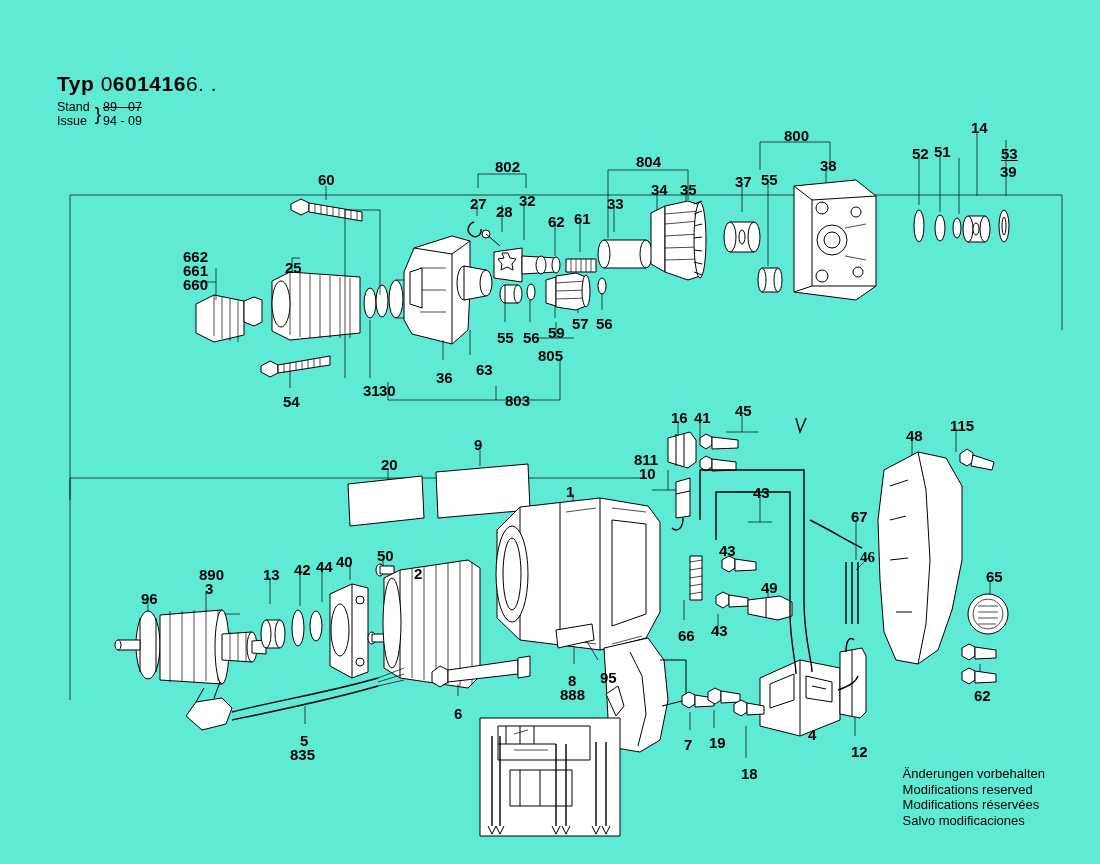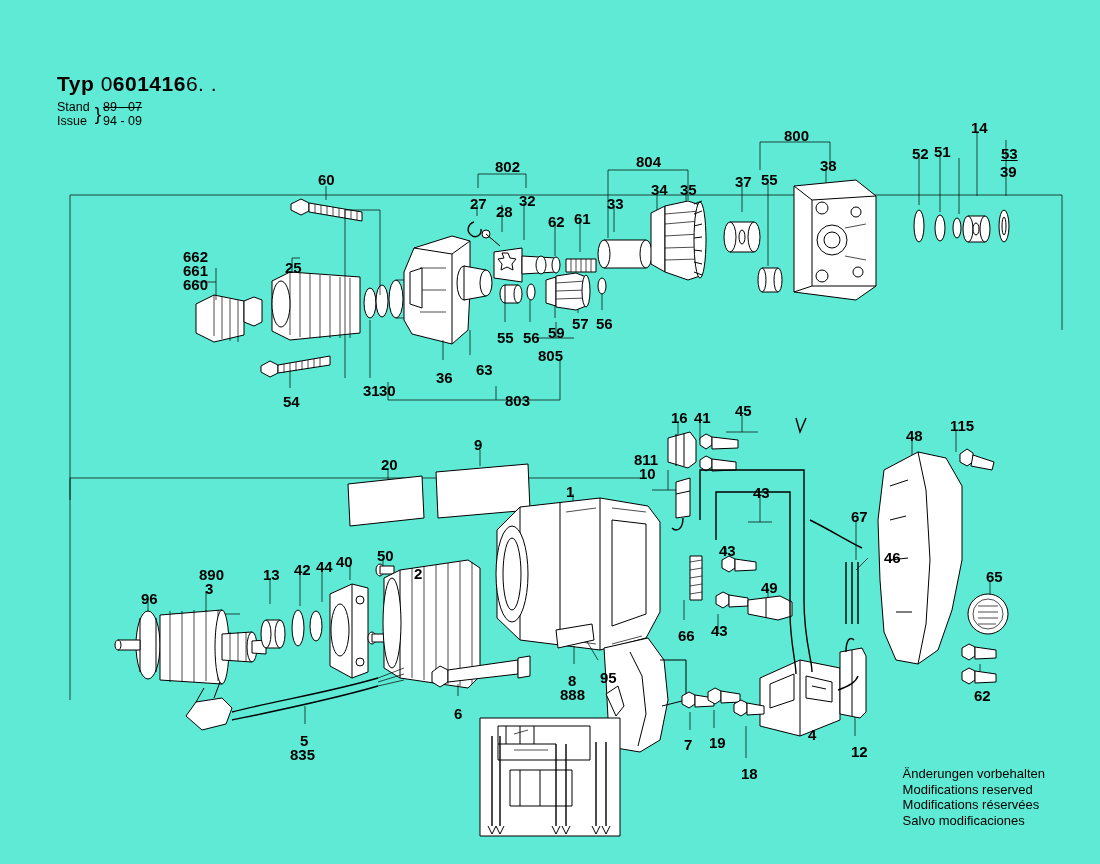--- a/index.html
+++ b/index.html
@@ -581,21 +581,21 @@
       <div class="lbl" style="left: 694px; top: 410px;">41</div>
       <div class="lbl" style="left: 735px; top: 403px;">45</div>
       <div class="lbl" style="left: 634px; top: 452px;">811</div>
       <div class="lbl" style="left: 639px; top: 466px;">10</div>
       <div class="lbl" style="left: 753px; top: 485px;">43</div>
       <div class="lbl" style="left: 719px; top: 543px;">43</div>
       <div class="lbl" style="left: 761px; top: 580px;">49</div>
       <div class="lbl" style="left: 678px; top: 628px;">66</div>
       <div class="lbl" style="left: 711px; top: 623px;">43</div>
       <div class="lbl" style="left: 851px; top: 509px;">67</div>
-      <div class="lbl" style="left: 884px; top: 550px;">46</div>
+      <div class="lbl" style="left: 860px; top: 550px; font-family: Liberation Serif, serif;">46</div>
       <div class="lbl" style="left: 906px; top: 428px;">48</div>
       <div class="lbl" style="left: 950px; top: 418px;">115</div>
       <div class="lbl" style="left: 986px; top: 569px;">65</div>
       <div class="lbl" style="left: 974px; top: 688px;">62</div>
       <div class="lbl" style="left: 141px; top: 591px;">96</div>
       <div class="lbl" style="left: 199px; top: 567px;">890</div>
       <div class="lbl" style="left: 205px; top: 581px;">3</div>
       <div class="lbl" style="left: 263px; top: 567px;">13</div>
       <div class="lbl" style="left: 294px; top: 562px;">42</div>
       <div class="lbl" style="left: 316px; top: 559px;">44</div>

